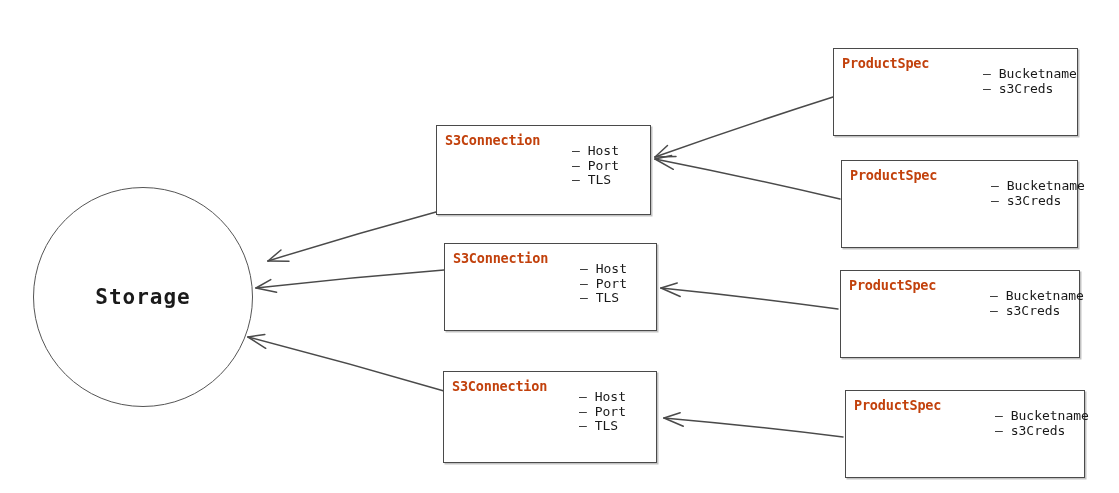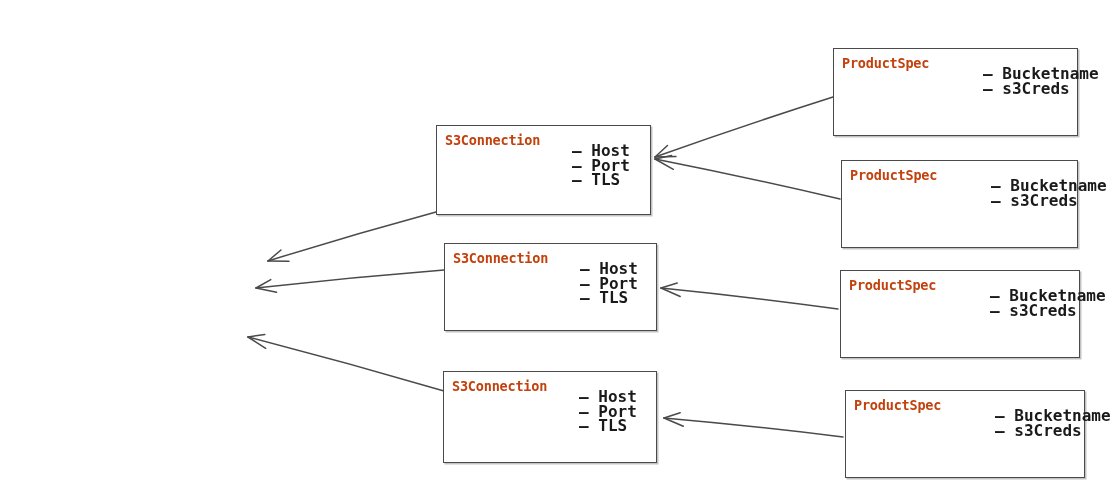--- a/index.html
+++ b/index.html
@@ -38,22 +38,22 @@
     font-family: "DejaVu Sans Mono", monospace;
     font-size: 13.5px;
     font-weight: 700;
     color: #c2410c;
     letter-spacing: -0.2px;
     white-space: nowrap;
   }
   .node-attrs {
     position: absolute;
     font-family: "DejaVu Sans Mono", monospace;
-    font-size: 16px;
-    font-weight: 700;
+    font-size: 13px;
+    font-weight: 400;
     color: #1a1a1a;
     line-height: 14.5px;
     white-space: nowrap;
   }
   .node-attrs div {
     white-space: nowrap;
   }
   .circle-node {
     position: absolute;
     box-sizing: border-box;
@@ -108,20 +108,23 @@
         <path d="M 661 288 L 680.1911707374696 296.52636884759795" fill="none" stroke="#4a4a4a" stroke-width="1.5" stroke-linecap="round"></path>
         <path d="M 661 288 L 677.2311054093116 282.94517881702853" fill="none" stroke="#4a4a4a" stroke-width="1.5" stroke-linecap="round"></path>
       </g>
       <g>
         <path d="M 843 437 Q 753.6688836765102 425.9089379949831 664 418" fill="none" stroke="#4a4a4a" stroke-width="1.5" stroke-linecap="round"></path>
         <path d="M 664 418 L 683.2949450426685 426.2888537084691" fill="none" stroke="#4a4a4a" stroke-width="1.5" stroke-linecap="round"></path>
         <path d="M 664 418 L 680.1674802986648 412.74523256534735" fill="none" stroke="#4a4a4a" stroke-width="1.5" stroke-linecap="round"></path>
       </g>
     </svg>
 
+  <div class="circle-node" id="storage-circle" style="left: 33px; top: 187px; width: 220px; height: 220px;">
+    <span class="circle-label">Storage</span>
+  </div>
 
   <div class="node-box" id="box-s3conn-1" style="left: 436px; top: 125px; width: 215px; height: 90px;"></div>
   <div class="node-title" id="title-s3conn-1" style="left: 445px; top: 132px;">S3Connection</div>
   <div class="node-attrs" id="attrs-s3conn-1" style="left: 572px; top: 144px;">
       <div>– Host</div>
       <div>– Port</div>
       <div>– TLS</div>
     </div>
 
   <div class="node-box" id="box-s3conn-2" style="left: 444px; top: 243px; width: 213px; height: 88px;"></div>

